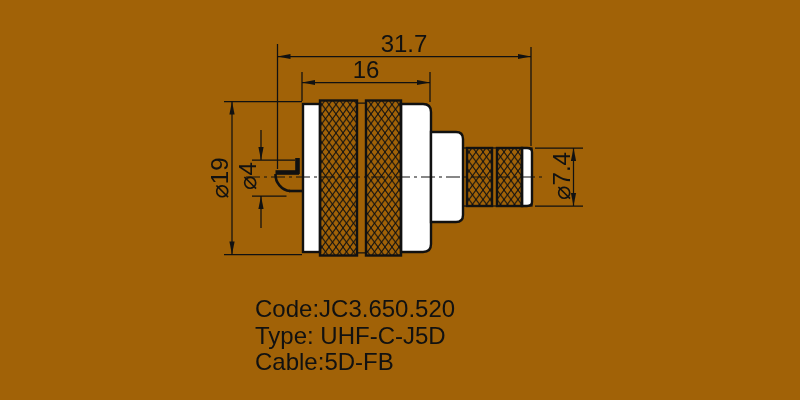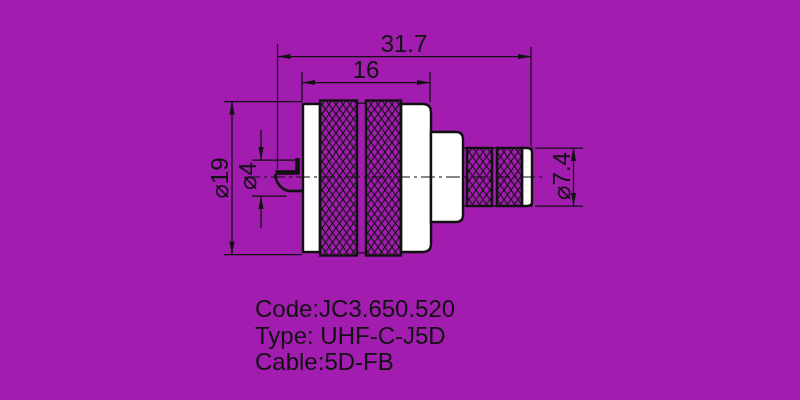--- a/index.html
+++ b/index.html
@@ -4,21 +4,21 @@
 <style>
   html, body {
     margin: 0;
     padding: 0;
     background: #ffffff;
   }
   .canvas {
     position: relative;
     width: 800px;
     height: 400px;
-    background: #a21caf;
+    background: #a16207;
     overflow: hidden;
     font-family: "Liberation Sans", "DejaVu Sans", sans-serif;
   }
   svg { display: block; }
   .thin  { stroke: #111111; stroke-width: 1.25; fill: none; }
   .thick { stroke: #111111; stroke-width: 2.4;  fill: #ffffff; }
   .thickline { stroke: #111111; stroke-width: 2.6; fill: none; }
   .hatchband { stroke: #111111; stroke-width: 2.4; }
   .arrow { fill: #111111; stroke: none; }
   .dimtext {

